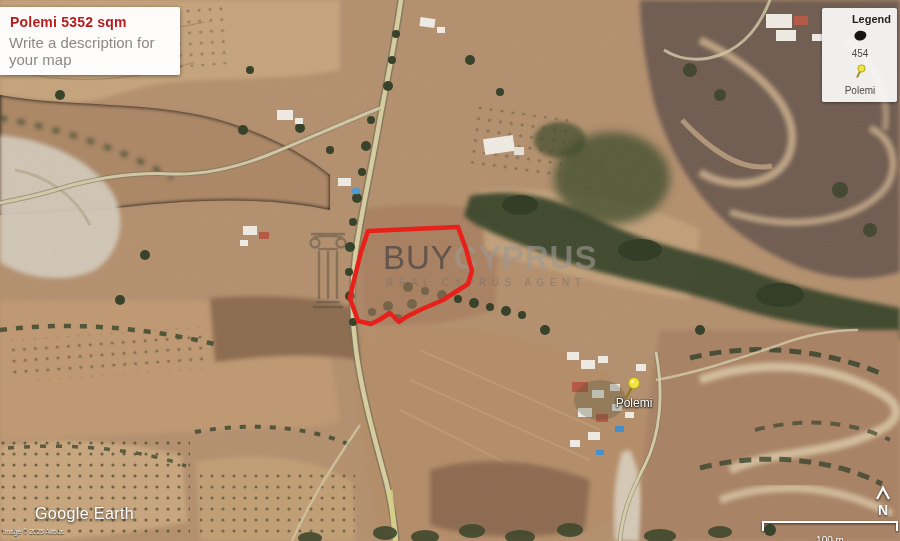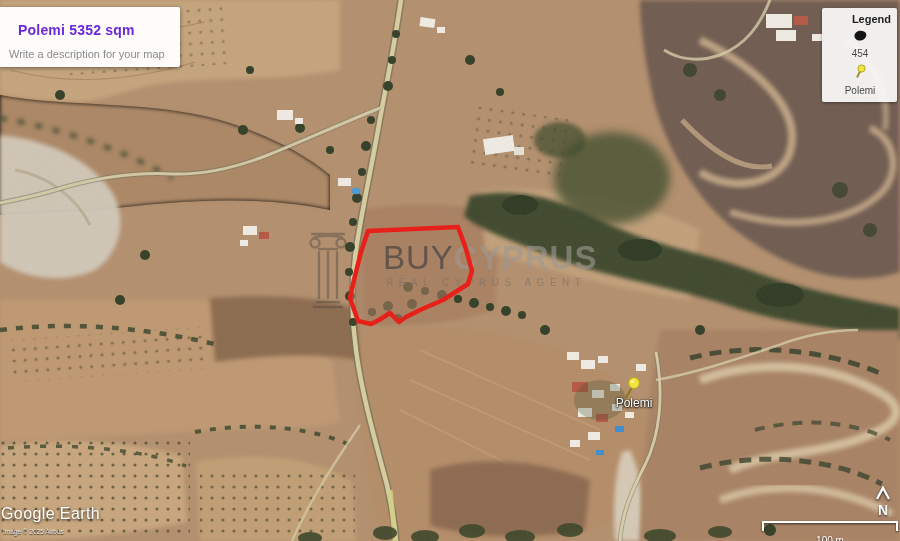--- a/index.html
+++ b/index.html
@@ -2,22 +2,22 @@
 <html><head>
 <meta charset="utf-8">
 <style>
   html,body{margin:0;padding:0;background:#1d1d1d;font-family:"Liberation Sans",sans-serif;}
   #stage{position:relative;width:900px;height:541px;overflow:hidden;background:#b5916f;}
   #stage svg.fill{position:absolute;inset:0;width:100%;height:100%;}
 
   
   .title-card{position:absolute;left:0;top:7px;width:163px;background:rgba(255,255,255,.97);
     border-radius:0 2px 2px 0;box-shadow:0 1px 4px rgba(0,0,0,.45);padding:6px 8px 7px 9px;z-index:30;}
-  .title-card h1{margin:9px;font-size:14px;line-height:17px;font-weight:bold;color:#6d28d9;letter-spacing:.2px;}
-  .title-card p{margin:3px 0 0;font-size:11px;color:#8a8a8a;}
+  .title-card h1{margin:1px;font-size:14px;line-height:17px;font-weight:bold;color:#b91c1c;letter-spacing:.2px;}
+  .title-card p{margin:3px 0 0;font-size:15px;color:#8a8a8a;}
 
   
   .legend{position:absolute;right:3px;top:8px;width:62px;background:rgba(252,252,252,.92);
     border-radius:2px;box-shadow:0 1px 3px rgba(0,0,0,.4);padding:5px 6px 6px 7px;z-index:30;}
   .legend h2{margin:0 0 4px;font-size:11px;font-weight:bold;color:#1f1f1f;text-align:right;}
   .legend .row{display:flex;align-items:center;gap:6px;margin-top:4px;flex-direction:column;}
   .legend .row span.lab{font-size:10px;color:#4a4a4a;}
 
   
   .watermark{position:absolute;left:306px;top:229px;display:flex;align-items:flex-start;z-index:10;pointer-events:none;}
@@ -25,22 +25,22 @@
   .wm-line1{font-size:33px;line-height:34px;white-space:nowrap;letter-spacing:1px;}
   .wm-bold{font-weight:normal;color:rgba(72,68,66,.72);}
   .wm-light{font-weight:bold;color:rgba(158,152,146,.62);}
   .wm-tag{margin-top:2px;padding-left:3px;font-size:10px;letter-spacing:5.5px;color:rgba(118,112,106,.62);white-space:nowrap;}
 
   
   .pin-label{position:absolute;left:608px;top:396px;width:52px;text-align:center;font-size:12px;color:#fff;
     text-shadow:0 0 2px #000,0 1px 2px #000;z-index:20;}
 
   
-  .ge-logo{position:absolute;left:1px;top:505px;font-size:16px;font-weight:500;color:#fff;letter-spacing:.4px;
-    text-shadow:0 1px 3px rgba(0,0,0,.8);z-index:25;}
+  .ge-logo{position:absolute;left:19px;top:505px;font-size:16px;font-weight:500;color:#fff;letter-spacing:.4px;
+    text-shadow:0 1px 3px rgba(0,0,0,.8);z-index:25;padding-left:16px;}
   .ge-copy{position:absolute;left:3px;top:528px;font-size:6.5px;color:rgba(255,255,255,.82);
     text-shadow:0 1px 1px rgba(0,0,0,.8);z-index:25;}
 
   
   .scalebar{position:absolute;left:762px;top:518px;width:136px;z-index:25;filter:drop-shadow(0 1px 1px rgba(0,0,0,.7));}
   .scalebar .lab{margin-top:-1px;text-align:center;font-size:10px;color:#fff;}
 
   
   .compass{position:absolute;left:869px;top:486px;width:28px;text-align:center;z-index:25;
     filter:drop-shadow(0 1px 1px rgba(0,0,0,.8));}

